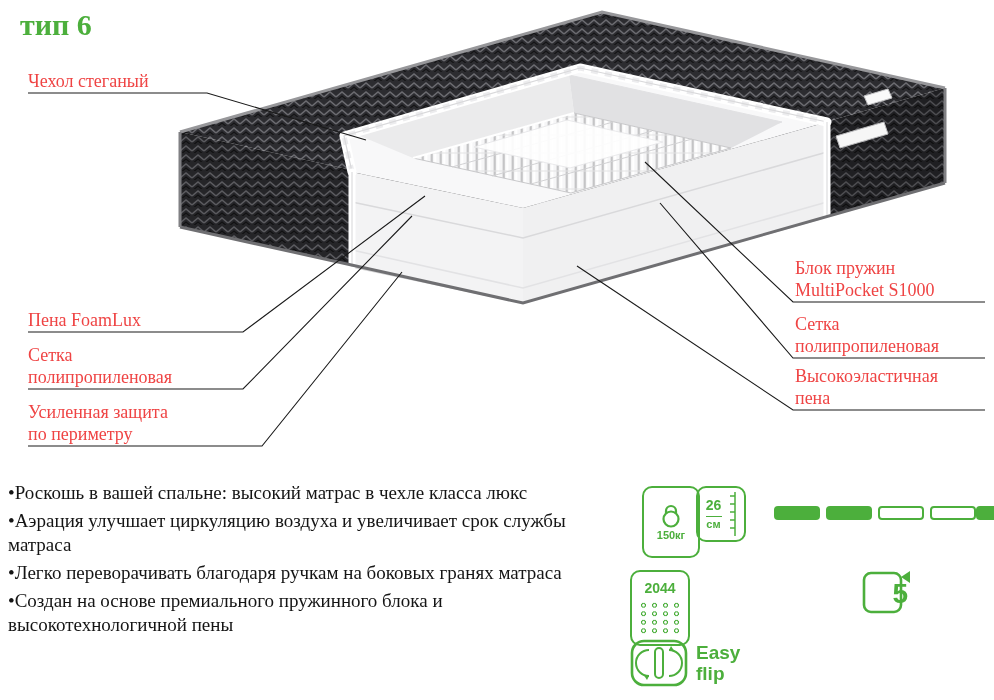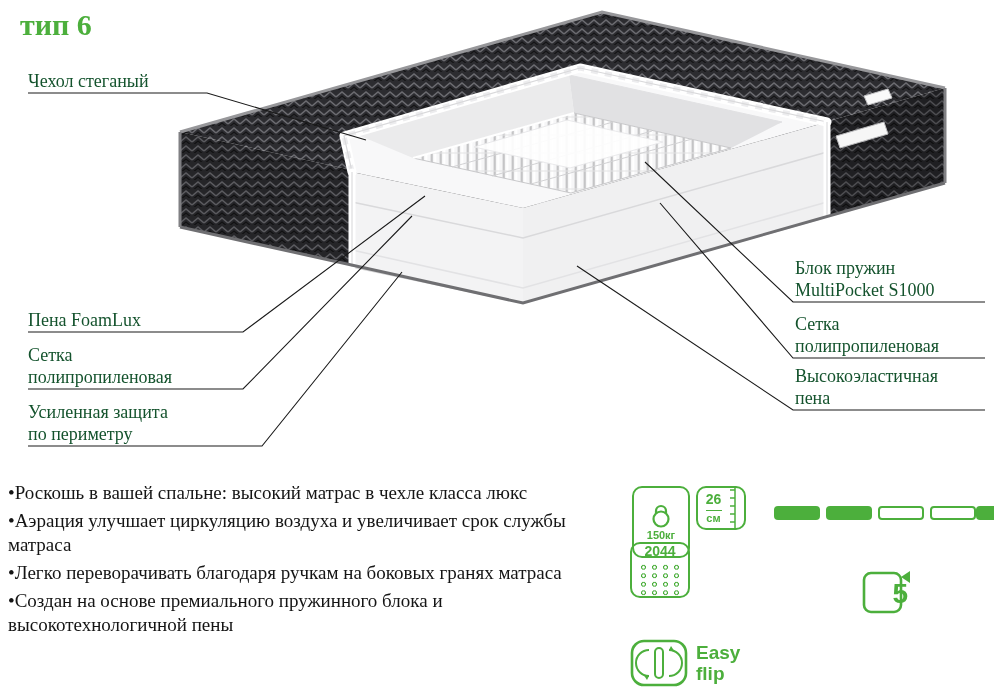--- a/index.html
+++ b/index.html
@@ -1,20 +1,20 @@
 <!DOCTYPE html>
 <html style="--green: #4CAF3C;"><head>
 <meta charset="utf-8">
 <style>
   html,body{margin:0;padding:0;background:#fff;}
   .page{position:relative;width:994px;height:700px;background:#fff;overflow:hidden;
         font-family:"Liberation Serif",serif;color:#111;padding-left:20px;}
   .title{position:absolute;left:20px;top:8px;font-weight:bold;font-size:30px;color:var(--green);}
   .illo{position:absolute;left:0;top:0;width:994px;height:470px;}
-  .lbl{position:absolute;font-size:18px;line-height:22px;white-space:pre-line;color:#14532d;}
+  .lbl{position:absolute;font-size:18px;line-height:22px;white-space:pre-line;color:#ef4444;}
   .features{position:absolute;left:8px;top:481px;width:585px;font-size:19px;line-height:1.3;color:#151515;}
   .features div{margin-bottom:3px;}
   
   .panel{position:absolute;left:628px;top:482px;width:362px;height:216px;}
   .green{color:var(--green);}
   .badge{position:absolute;display:flex;flex-direction:column;align-items:center;justify-content:center;
          border:2px solid var(--green);border-radius:10px;box-sizing:border-box;gap:2px;
          font-family:"Liberation Sans",sans-serif;}
   .bsm{font-weight:bold;font-size:11px;color:var(--green);line-height:1;}
   .bnum{font-weight:bold;font-size:14px;color:var(--green);line-height:1.1;}
@@ -126,29 +126,29 @@
 
   <div class="features">
     <div>•Роскошь в вашей спальне: высокий матрас в чехле класса люкс</div>
     <div>•Аэрация улучшает циркуляцию воздуха и увеличивает срок службы матраса</div>
     <div>•Легко переворачивать благодаря ручкам на боковых гранях матраса</div>
     <div>•Создан на основе премиального пружинного блока и высокотехнологичной пены</div>
   </div>
 
   <div class="panel">
 
-    <div class="badge green" style="left:4px;top:4px;width:58px;height:72px">
+    <div class="badge green" style="left:14px;top:4px;width:58px;height:72px">
       <svg width="26" height="24" viewBox="0 0 26 24">
         <path d="M8,9 V7 a5,5 0 0 1 10,0 V9" fill="none" stroke="currentColor" stroke-width="2.2"></path>
         <circle cx="13" cy="15" r="7.5" fill="none" stroke="currentColor" stroke-width="2.2"></circle>
       </svg>
       <div class="bsm">150кг</div>
     </div>
 
-    <div class="badge green" style="left:68px;top:4px;width:50px;height:44px">
+    <div class="badge green" style="left:68px;top:4px;width:50px;height:56px">
       <div class="hwrap">
         <div class="hcol">
           <div class="bnum">26</div>
           <div class="hline"></div>
           <div class="bsm">см</div>
         </div>
         <svg width="10" height="46" viewBox="0 0 10 46">
           <path d="M8,1 V45 M8,5 H3 M8,13 H3 M8,21 H3 M8,29 H3 M8,37 H3" fill="none" stroke="currentColor" stroke-width="1.5"></path>
         </svg>
       </div>
@@ -163,21 +163,21 @@
       </div>
       <div class="frow">
         <div class="fbar solid"></div>
         <div class="fbar solid"></div>
         <div class="fbar outline"></div>
         <div class="fbar outline"></div>
       </div>
       <div class="flabel">Средняя / Средняя</div>
     </div>
 
-    <div class="badge green" style="left:2px;top:60px;width:60px;height:56px">
+    <div class="badge green" style="left:2px;top:88px;width:60px;height:76px">
       <div class="bnum">2044</div>
       <div class="dots"></div>
     </div>
 
 
     <div class="fivewrap green" style="left:232px;top:82px;width:52px;height:56px">
       <svg width="52" height="56" viewBox="0 0 52 56">
         <rect x="4" y="9" width="37" height="39" rx="7" fill="none" stroke="currentColor" stroke-width="2.6"></rect>
         <path d="M41,13 l9,-6 v12 z" fill="currentColor"></path>
       </svg>

